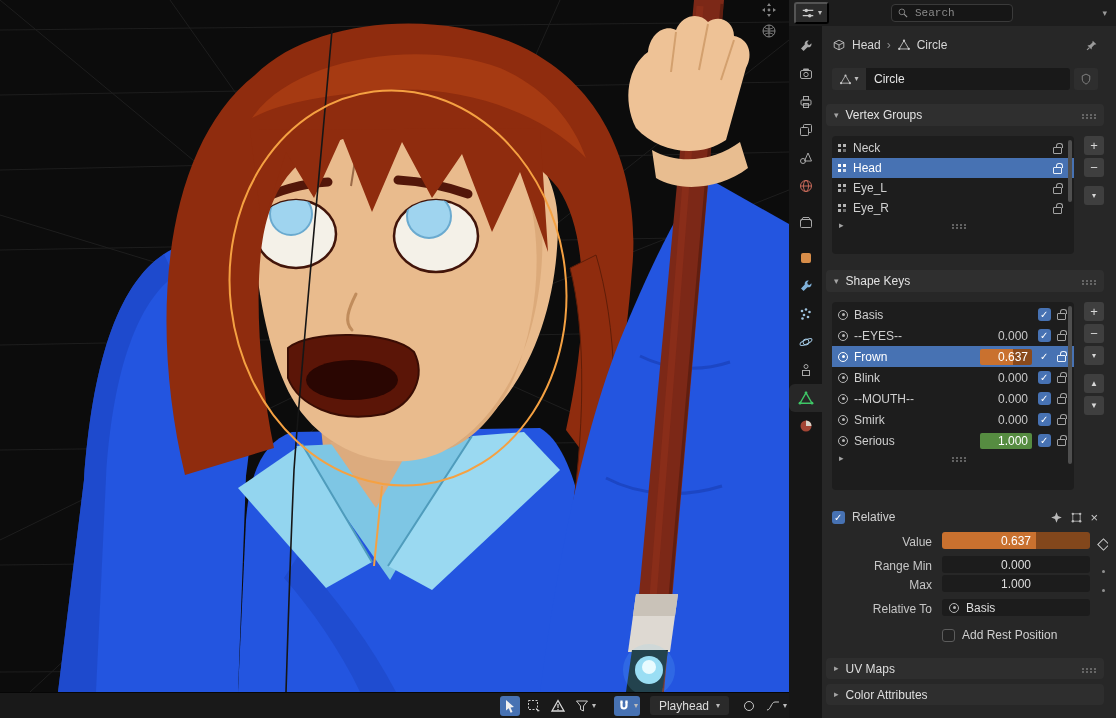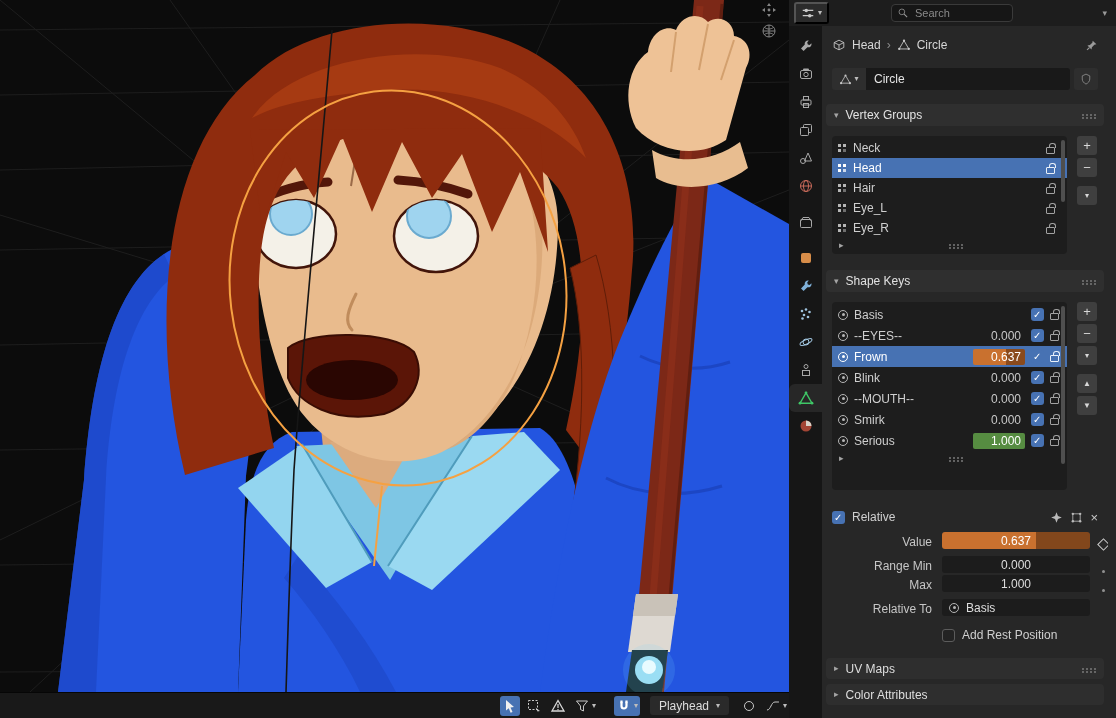--- a/index.html
+++ b/index.html
@@ -12,41 +12,41 @@
   .ft-btn{height:20px;min-width:20px;border:none;background:transparent;border-radius:3px;display:flex;align-items:center;justify-content:center;padding:0 2px;gap:2px;color:#c9c9c9;}
   .ft-btn.blue{background:#4772b3;}
   .chev{font-size:8px;color:#bdbdbd;line-height:1;}
   .ft-drop{height:19px;background:#2a2a2a;border-radius:3px;display:flex;align-items:center;gap:7px;padding:0 9px;color:#dcdcdc;margin:0 6px;}
   .ft-gap{width:8px;}
   
   #props{position:absolute;left:789px;top:0;width:327px;height:718px;background:#272727;}
   .p-header{position:absolute;left:0;top:0;width:327px;height:26px;background:#1d1d1d;display:flex;align-items:center;box-sizing:border-box;padding:0 5px;}
   .ed-type{display:flex;align-items:center;gap:3px;background:#2b2b2b;border-radius:3px;padding:2px 5px;}
   .searchbox{position:absolute;left:102px;top:4px;width:122px;height:18px;background:#161616;border:1px solid #3a3a3a;border-radius:4px;display:flex;align-items:center;gap:4px;padding:0 5px;box-sizing:border-box;}
-  .searchbox input{flex:1;background:transparent;border:none;outline:none;color:#cfcfcf;font-size:11px;font-family:Liberation Sans, sans-serif;min-width:0;}
+  .searchbox input{flex:1;background:transparent;border:none;outline:none;color:#cfcfcf;font-size:11px;font-family:Liberation Mono, monospace;min-width:0;}
   .searchbox input::placeholder{color:#8a8a8a;}
   .hdr-opt{position:absolute;right:9px;top:8px;color:#9a9a9a;font-size:9px;}
   .tabstrip{position:absolute;left:0;top:26px;width:33px;height:692px;background:#161616;display:flex;flex-direction:column;padding-top:6px;box-sizing:border-box;}
   .tab{height:28px;display:flex;align-items:center;justify-content:center;flex:none;}
   .tab.gap{margin-top:8px;}
   .tab.active{background:#272727;border-radius:6px 0 0 6px;}
   .p-content{position:absolute;left:33px;top:26px;width:286px;height:692px;background:#272727;overflow:hidden;}
   .crumb{height:30px;margin-top:4px;display:flex;align-items:center;gap:6px;padding:0 10px;color:#d6d6d6;}
   .crumb .sep{color:#8a8a8a;}
   .crumb .spacer{flex:1;}
   .idrow{margin:6px 10px 0 10px;height:26px;display:flex;align-items:center;}
   .idbrowse{width:34px;height:22px;background:#2e2e2e;border-radius:3px 0 0 3px;display:flex;align-items:center;justify-content:center;gap:2px;flex:none;}
   .idname{flex:1;height:22px;background:#191919;border-radius:0 3px 3px 0;display:flex;align-items:center;padding:0 6px;box-sizing:border-box;}
   .idname input{width:100%;background:transparent;border:none;outline:none;color:#e5e5e5;font-size:12px;font-family:inherit;}
   .idshield{width:24px;height:22px;display:flex;align-items:center;justify-content:center;margin-left:4px;background:#2e2e2e;border-radius:3px;flex:none;}
   .sect-h{margin:12px 4px 0 4px;height:22px;background:#2f2f2f;border-radius:4px;display:flex;align-items:center;gap:7px;padding:0 8px;color:#e2e2e2;}
   .sect-h .spacer{flex:1;}
   .tri{color:#a5a5a5;font-size:9px;line-height:1;}
   .grip{width:2px;height:2px;border-radius:50%;background:#7a7a7a;box-shadow:4px 0 0 #7a7a7a,8px 0 0 #7a7a7a,12px 0 0 #7a7a7a,0 3px 0 #7a7a7a,4px 3px 0 #7a7a7a,8px 3px 0 #7a7a7a,12px 3px 0 #7a7a7a;margin-right:12px;flex:none;}
-  .listwrap{display:flex;margin:10px 11px 0 10px;align-items:flex-start;}
+  .listwrap{display:flex;margin:10px 4px 0 10px;align-items:flex-start;}
   .list{flex:1;background:#1d1d1d;border-radius:4px;position:relative;padding:2px 0;box-sizing:border-box;}
   .lrow{height:20px;display:flex;align-items:center;gap:6px;padding:0 12px 0 6px;}
   .sk .lrow{height:21px;padding-right:8px;}
   .lrow.sel{background:#4772b3;color:#fff;}
   .lname{flex:1;white-space:nowrap;overflow:hidden;}
   .lval{width:52px;text-align:right;padding:1px 4px;border-radius:2px;box-sizing:border-box;color:#c8c8c8;flex:none;}
   .lrow.sel .lval{color:#fff;}
   .val-orange{background:linear-gradient(90deg,#c9712f 63.7%,#8a4a1c 63.7%);color:#fff!important;}
   .val-green{background:#568c41;color:#fff!important;}
   .val-green86{background:linear-gradient(90deg,#568c41 85.6%,#3a5c2e 85.6%);color:#fff!important;}
@@ -419,25 +419,20 @@
             <span class="lname">Neck</span>
             <span class="lock"></span>
           </div>
           <div class="lrow sel">
             <span class="vgicon"></span>
             <span class="lname">Head</span>
             <span class="lock"></span>
           </div>
           <div class="lrow">
             <span class="vgicon"></span>
-            <span class="lname">Hair</span>
-            <span class="lock"></span>
-          </div>
-          <div class="lrow">
-            <span class="vgicon"></span>
             <span class="lname">Eye_L</span>
             <span class="lock"></span>
           </div>
           <div class="lrow">
             <span class="vgicon"></span>
             <span class="lname">Eye_R</span>
             <span class="lock"></span>
           </div>
           <div class="lfoot">
             <span class="tri">▸</span>

